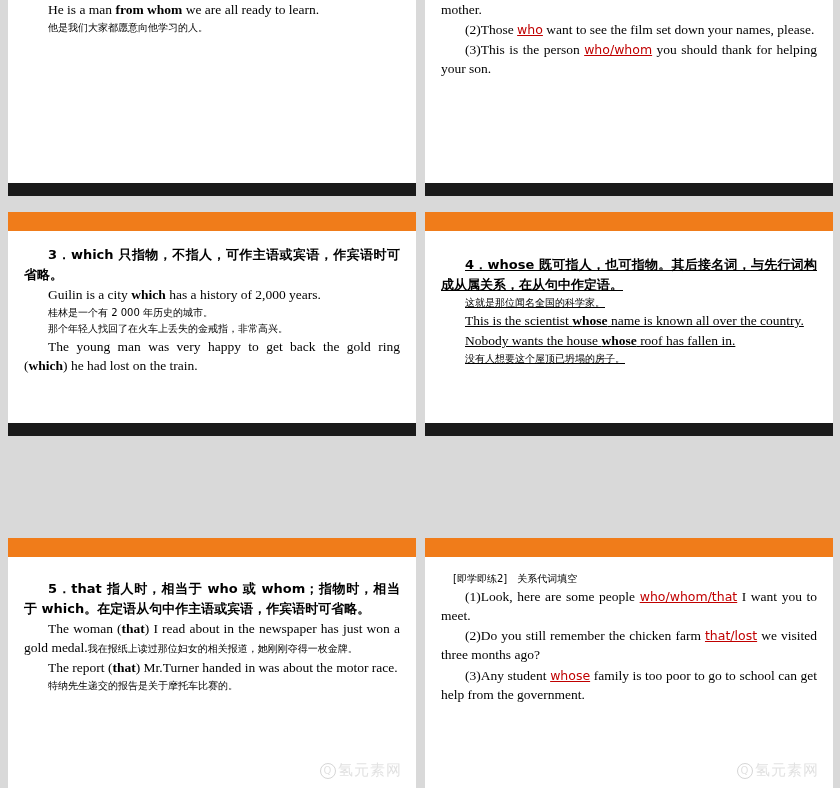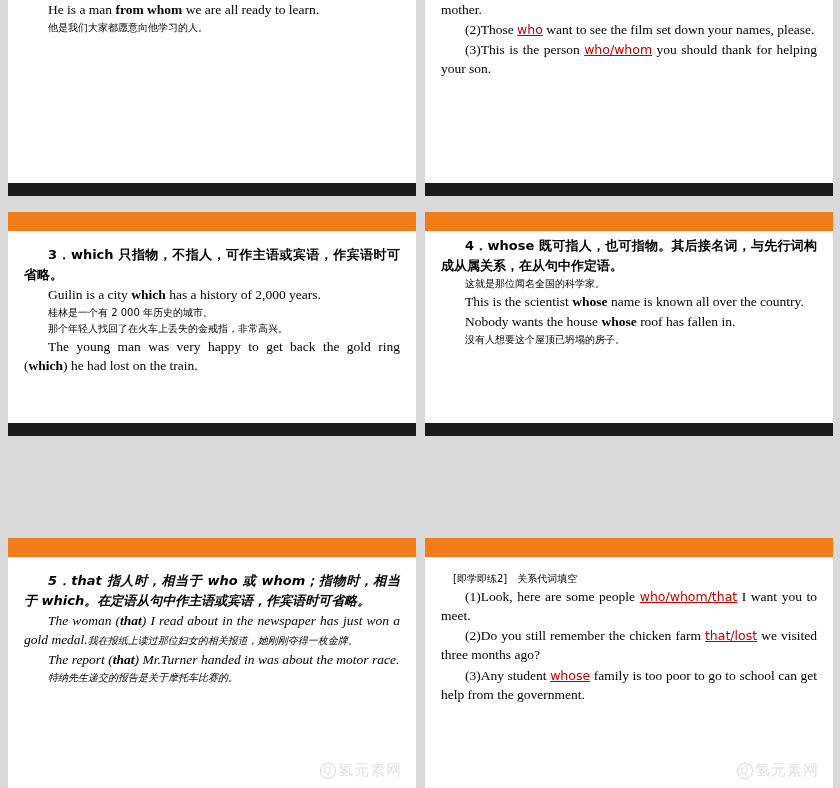--- a/index.html
+++ b/index.html
@@ -123,33 +123,33 @@
     <p class="ind">Guilin is a city <span class="b">which</span> has a history of 2,000 years.</p>
     <p class="ind cn">桂林是一个有 2 000 年历史的城市。</p>
     <p class="ind cn">那个年轻人找回了在火车上丢失的金戒指，非常高兴。</p>
     <p class="ind">The young man was very happy to get back the gold ring (<span class="b">which</span>) he had lost on the train.</p>
   </div>
   <div class="divider-black" style="left:0;right:0;bottom:0;"></div>
 </div>
 
 <div class="sheet col-right row-2">
   <div class="topbar-orange" style="top:0;"></div>
-  <div class="content" style="top:10px;">
+  <div class="content" style="top:29px;text-decoration:underline;">
     <p class="hdr" style="text-indent:24px;">4．whose 既可指人，也可指物。其后接名词，与先行词构成从属关系，在从句中作定语。</p>
     <p class="ind cn">这就是那位闻名全国的科学家。</p>
     <p class="ind">This is the scientist <span class="b">whose</span> name is known all over the country.</p>
     <p class="ind">Nobody wants the house <span class="b">whose</span> roof has fallen in.</p>
     <p class="ind cn">没有人想要这个屋顶已坍塌的房子。</p>
   </div>
   <div class="divider-black" style="left:0;right:0;bottom:0;"></div>
 </div>
 
 <div class="sheet col-left row-3">
   <div class="topbar-orange" style="top:0;"></div>
-  <div class="content" style="top:19px;font-style:italic;">
+  <div class="content" style="top:27px;">
     <p class="hdr" style="text-indent:24px;">5．that 指人时，相当于 who 或 whom；指物时，相当于 which。在定语从句中作主语或宾语，作宾语时可省略。</p>
     <p class="ind">The woman (<span class="b">that</span>) I read about in the newspaper has just won a gold medal.<span class="cn">我在报纸上读过那位妇女的相关报道，她刚刚夺得一枚金牌。</span></p>
     <p class="ind">The report (<span class="b">that</span>) Mr.Turner handed in was about the motor race.</p>
     <p class="ind cn">特纳先生递交的报告是关于摩托车比赛的。</p>
   </div>
   <div class="wm" style="right:14px; bottom:22px;">
     <span class="mark">Q</span><span>氢元素网</span>
   </div>
 </div>
 

